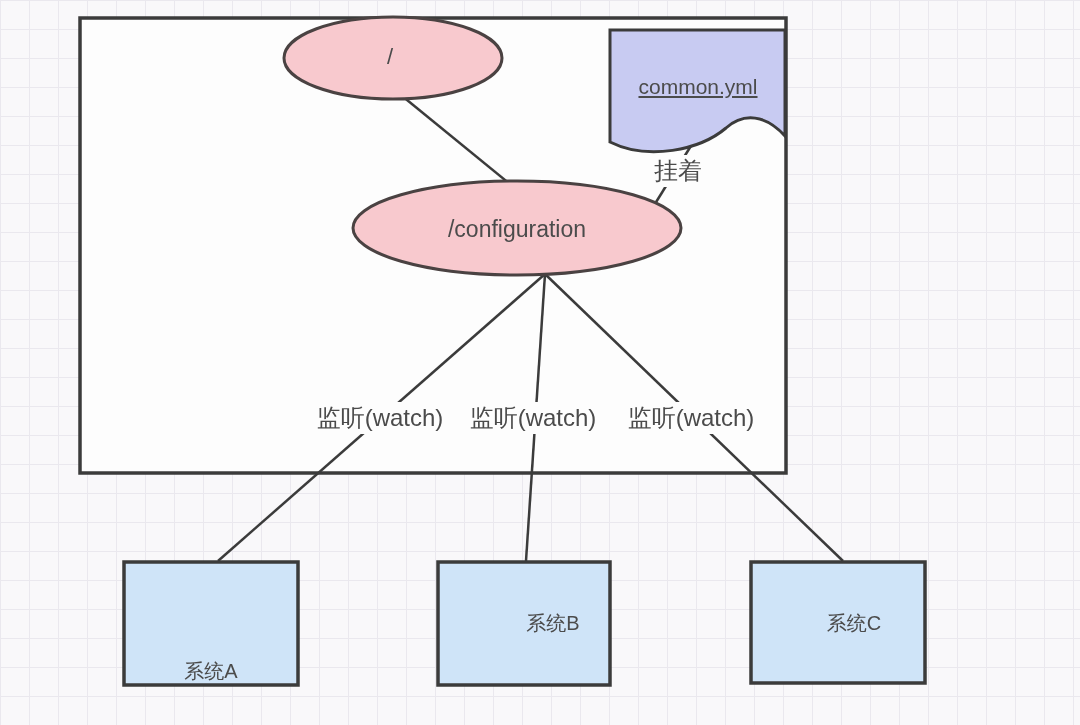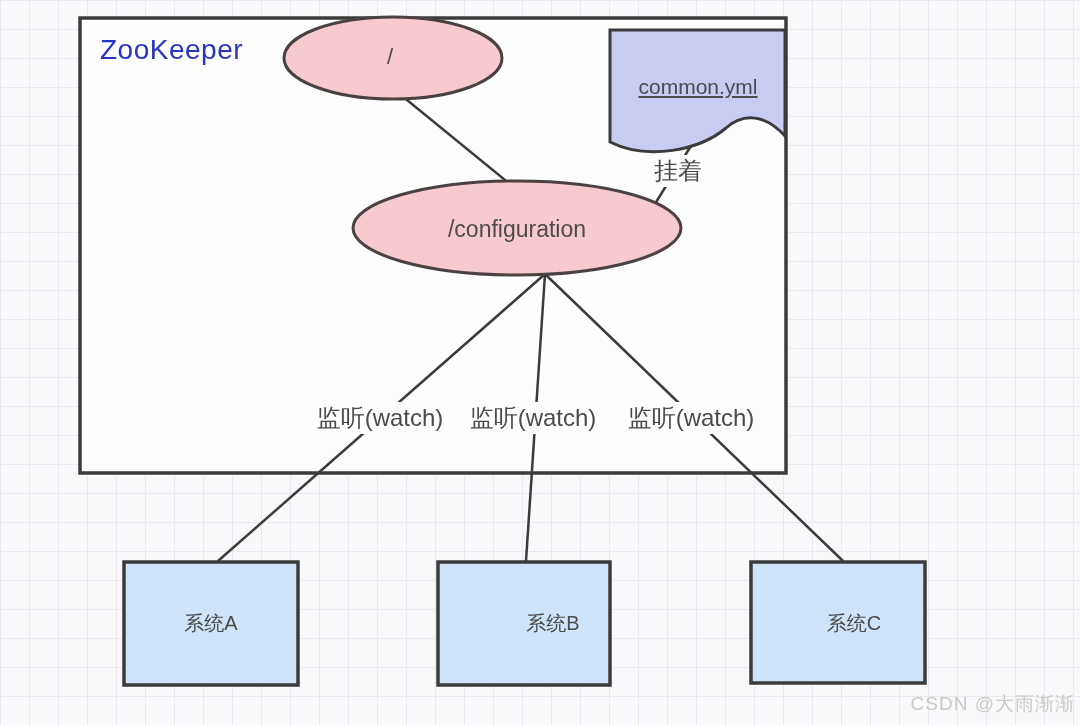--- a/index.html
+++ b/index.html
@@ -35,21 +35,21 @@
   .attach-label{left:678px;top:171px;font-size:24px;background:#fdfdfd;padding:0 3px;}
   .config-label{left:517px;top:229px;font-size:23px;}
   .watch-label{
     top:418px;font-size:24px;
     background:#fdfdfd;padding:0 4px;
   }
   .w1{left:380px;}
   .w2{left:533px;}
   .w3{left:691px;}
   .sys-label{top:623px;font-size:20px;}
-  .sA{left:211px;}
+  .sA{left:211px;margin-top:48px;}
   .sB{left:538px;margin-left:15px;}
   .sC{left:838px;margin-left:16px;}
   .watermark{
     right:5px;bottom:8px;
     font-size:19px;
     color:#c9c9c9;
     letter-spacing:1px;
   }
 </style>
 </head>
@@ -73,33 +73,31 @@
 
     <path d="M610,30 H785 V136 C766,115 744,112 726,128 C700,150 648,161 610,142 Z" fill="#c8cbf2" stroke="#3b3b3b" stroke-width="3"></path>
 
     <ellipse cx="517" cy="228" rx="164" ry="47" fill="#f8c9ce" stroke="#4a4242" stroke-width="3"></ellipse>
 
     <rect x="124" y="562" width="174" height="123" fill="#cfe4f8" stroke="#3b3b3b" stroke-width="3.5"></rect>
     <rect x="438" y="562" width="172" height="123" fill="#cfe4f8" stroke="#3b3b3b" stroke-width="3.5"></rect>
     <rect x="751" y="562" width="174" height="121" fill="#cfe4f8" stroke="#3b3b3b" stroke-width="3.5"></rect>
   </svg>
 
-  <div class="lbl zk-title">ZooKeeper</div>
 
   <div class="lbl center root-label">/</div>
 
   <div class="lbl center doc-label">common.yml</div>
 
   <div class="lbl center attach-label">挂着</div>
 
   <div class="lbl center config-label">/configuration</div>
 
   <div class="lbl center watch-label w1">监听(watch)</div>
   <div class="lbl center watch-label w2">监听(watch)</div>
   <div class="lbl center watch-label w3">监听(watch)</div>
 
   <div class="lbl center sys-label sA">系统A</div>
   <div class="lbl center sys-label sB">系统B</div>
   <div class="lbl center sys-label sC">系统C</div>
 
-  <div class="lbl watermark">CSDN @大雨渐渐</div>
 
 </div>
 
 </body></html>

